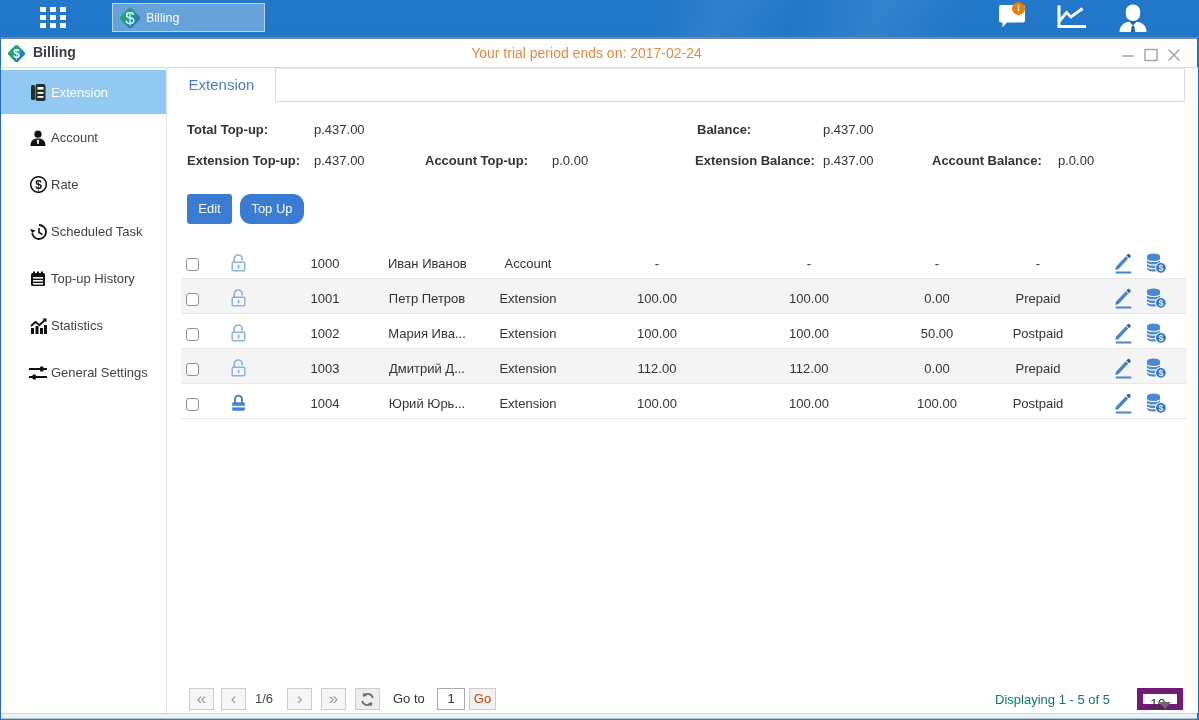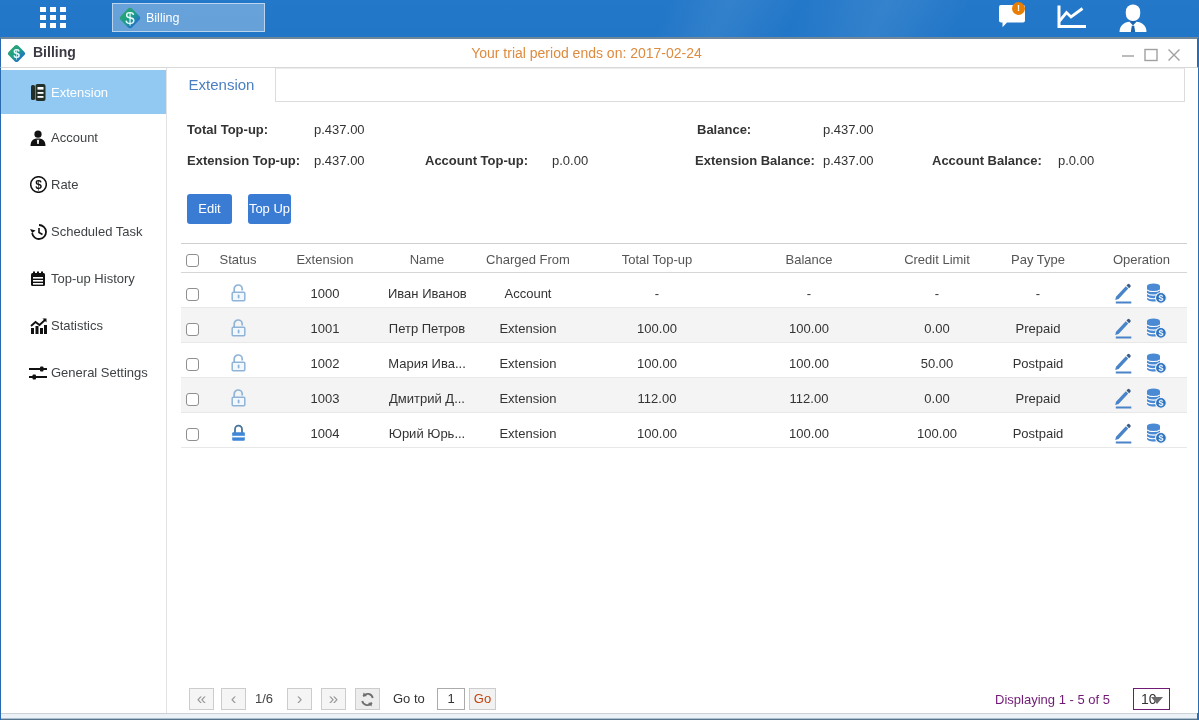--- a/index.html
+++ b/index.html
@@ -66,22 +66,22 @@
 tr.odd td { background:#f4f4f4; }
 .cb { width:13px; height:13px; border:1px solid #8f8f8f; border-radius:3px; background:#fff; display:inline-block; vertical-align:middle; }
 
 
 .pager { position:absolute; left:13px; top:620px; width:1006px; height:28px; font-size:13px; color:#555; }
 .pbtn { position:absolute; top:0; width:25px; height:22px; background:#f5f5f5; border:1px solid #ccc;
   color:#9a9a9a; text-align:center; line-height:19px; font-size:17px; }
 .pgtxt { position:absolute; top:3px; color:#444; }
 .goin { position:absolute; top:0; width:28px; height:22px; border:1px solid #aaa; background:#fff; text-align:center; line-height:20px; color:#333;}
 .gobtn { position:absolute; top:0; width:27px; height:22px; background:#f2f2f2; border:1px solid #ccc; text-align:center; line-height:20px; color:#c2410c; }
-.disp { position:absolute; right:77px; top:4px; color:#701a75; font-size:13px; }
-.sel10 { position:absolute; right:17px; top:0px; width:37px; height:22px; border:1px solid #701a75; background:#fff; }
+.disp { position:absolute; right:77px; top:4px; color:#0f766e; font-size:13px; }
+.sel10 { position:absolute; right:4px; top:0px; width:46px; height:22px; border:6px solid #701a75; background:#fff; }
 .sel10 .v { position:absolute; left:7px; top:2px; font-size:14px; color:#333; }
 .sel10 .arr { position:absolute; right:6px; top:8px; width:0; height:0;
   border-left:6px solid transparent; border-right:6px solid transparent; border-top:7px solid #6b6b6b; }
 </style>
 </head>
 <body>
 
 <svg width="0" height="0" style="position:absolute">
   <defs>
     <g id="ic-pencil">
@@ -282,50 +282,38 @@
       <span style="left:19px;top:51px"><b>Extension Top-up:</b></span>
       <span style="left:146px;top:51px">р.437.00</span>
       <span style="left:257px;top:51px"><b>Account Top-up:</b></span>
       <span style="left:384px;top:51px">р.0.00</span>
       <span style="left:527px;top:51px"><b>Extension Balance:</b></span>
       <span style="left:655px;top:51px">р.437.00</span>
       <span style="left:764px;top:51px"><b>Account Balance:</b></span>
       <span style="left:890px;top:51px">р.0.00</span>
 
       <div class="btn" style="left:19px;top:92px;width:45px;">Edit</div>
-      <div class="btn" style="left:80px;top:92px;width:43px;">Top Up</div>
+      <div class="btn" style="left:72px;top:92px;width:64px;border-radius:11px;">Top Up</div>
     </div>
 
     <div class="tbl">
       <table>
         <colgroup>
           <col style="width:33px">
             <col style="width:48px">
             <col style="width:126px">
             <col style="width:78px">
           <col style="width:124px">
             <col style="width:134px">
             <col style="width:170px">
             <col style="width:86px">
           <col style="width:116px">
             <col style="width:91px">
         </colgroup>
         <tbody>
-            <tr>
-          <th style="text-align:left;padding-left:5px"><span class="cb"></span></th>
-          <th>Status</th>
-              <th>Extension</th>
-              <th>Name</th>
-              <th>Charged From</th>
-          <th>Total Top-up</th>
-              <th>Balance</th>
-              <th>Credit Limit</th>
-              <th>Pay Type</th>
-              <th>Operation</th>
-        </tr>
         <tr>
           <td style="text-align:left;padding-left:5px"><span class="cb"></span></td>
           <td><svg width="15" height="18" viewBox="0 0 15 18" style="margin-top:2px">
                   <use href="#ic-lock-open"></use>
                 </svg></td>
           <td>1000</td>
               <td>Иван Иванов</td>
               <td>Account</td>
           <td>-</td>
               <td>-</td>

